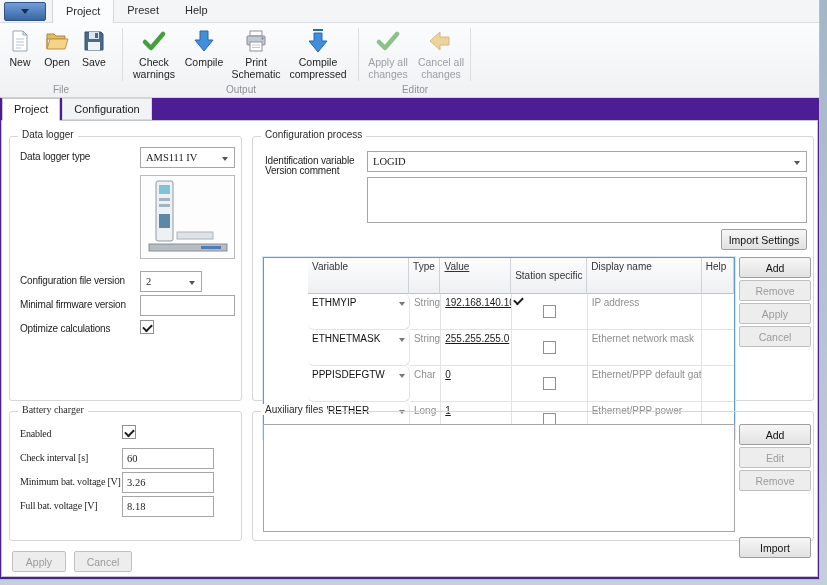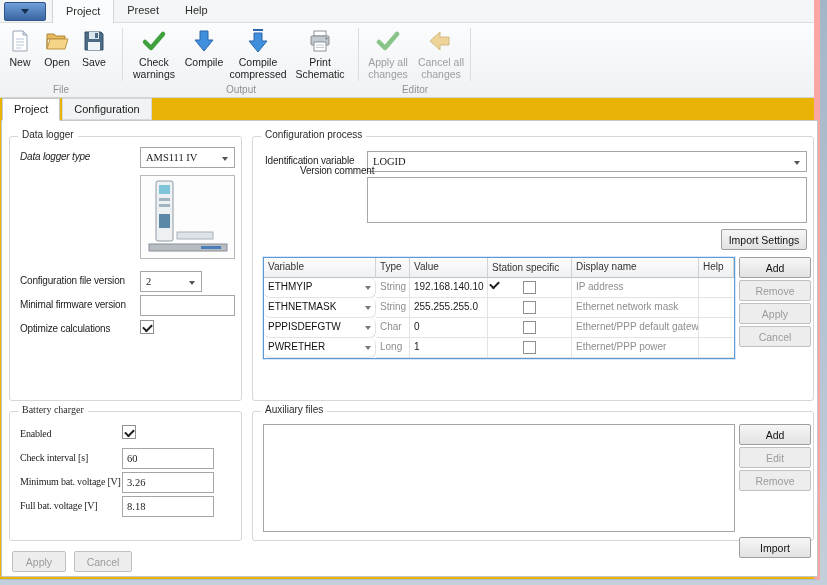--- a/index.html
+++ b/index.html
@@ -4,21 +4,21 @@
 <style>
   * { margin:0; padding:0; box-sizing:border-box; }
   html,body { width:827px; height:585px; }
   body {
     font-family:"Liberation Sans", sans-serif;
     font-size:10.5px; color:#1a1a1a;
     background:linear-gradient(180deg,#a3b6c8,#c3cfdb);
     position:relative; overflow:hidden;
   }
   .app { position:absolute; left:0; top:0; width:820px; height:580px;
-         background:#eab308; border-right:6px solid #fca5a5; border-bottom:1px solid #aebfce; }
+         background:#4c1d95; border-right:1px solid #fca5a5; border-bottom:1px solid #aebfce; }
 
   
   .tabrow { position:absolute; left:0; top:0; width:100%; height:23px;
             background:#f4f5f6; border-bottom:1px solid #dadcde; display:flex; align-items:flex-end; }
   .appbtn { position:absolute; left:4px; top:2px; width:42px; height:19px; border-radius:2px;
             background:linear-gradient(#6f9fd8,#3a66a4); border:1px solid #2d5档a; border:1px solid #2d538a;
             display:flex; align-items:center; justify-content:center; cursor:pointer; }
   .appbtn-arrow { width:0; height:0; border-left:4px solid transparent; border-right:4px solid transparent;
                   border-top:5px solid #15304e; }
   .rtabs { display:flex; margin-left:52px; height:23px; }
@@ -71,26 +71,26 @@
          justify-content:center; font-size:10.5px; color:#111; cursor:pointer; }
   .btn.disabled { color:#9b9b9b; background:#ededed; border-color:#c0c0c0; cursor:default; }
   .cb { position:absolute; width:14px; height:14px; border:1px solid #8f8f8f; background:#fff; cursor:pointer; }
   .cb.checked::after { content:""; position:absolute; left:2px; top:3px; width:7px; height:4px;
                        border-left:2px solid #1c1c1c; border-bottom:2px solid #1c1c1c; transform:rotate(-45deg); }
   .imgbox { position:absolute; border:1px solid #b9b9b9; background:#fdfdfd; }
   .listbox { position:absolute; border:1px solid #a6a6a6; background:#fff; }
 
   
   .grid { position:absolute; border:1px solid #5b9bd5; box-shadow:0 0 0 1px #d6e8f9; background:#fff; }
-  .grow { display:flex; height:20px; }
+  .grow { display:flex; height:36px;margin-left:44px; }
   .gcell { border-right:1px solid #e2e3e5; border-bottom:1px solid #e2e3e5; padding:0 4px;
            line-height:18px; font-size:10px; overflow:hidden; white-space:nowrap; position:relative; }
   .ghead .gcell { background:linear-gradient(#fdfdfe,#eff0f2); border-right:1px solid #cfd2d6;
                   border-bottom:1px solid #bfc3c7; color:#333; }
-  .c-var { width:112px; } .c-type { width:34px; } .c-val { width:78px; }
+  .c-var { width:112px; } .c-type { width:34px; } .c-val { width:78px;text-decoration:underline; }
   .c-ss { width:84px; display:flex; align-items:center; justify-content:center; }
   .c-dn { width:127px; } .c-help { width:35px; border-right:none; }
   .grow:not(.ghead) .c-type, .grow:not(.ghead) .c-dn { color:#8e8e8e; }
   .grow:not(.ghead) .c-var { color:#111; padding-right:14px;border-radius:6px; }
   .cell-arrow { position:absolute; right:4px; top:8px; width:0; height:0;
                 border-left:3px solid transparent; border-right:3px solid transparent;
                 border-top:4px solid #777; }
   .c-ss .cb { position:static; width:13px; height:13px; }
 </style>
 </head>
@@ -150,37 +150,37 @@
             <path d="M4 14 l6 6 L22 6" fill="none" stroke="#3fa03c" stroke-width="4.5" stroke-linecap="round" stroke-linejoin="round"></path>
           </svg>
           <span class="rlabel">Check warnings</span>
         </div>
         <div class="rbtn" style="width:44px">
           <svg class="ricon" viewBox="0 0 26 26">
             <path d="M9 3 h8 v9 h5 L13 23 L4 12 h5 z" fill="#3f8fdc" stroke="#2a67ab"></path>
           </svg>
           <span class="rlabel">Compile</span>
         </div>
-        <div class="rbtn" style="width:64px">
-          <svg class="ricon" viewBox="0 0 26 26">
-            <path d="M9 5 h8 v8 h5 L13 24 L4 13 h5 z" fill="#3f8fdc" stroke="#2a67ab"></path>
-            <path d="M8 2 h10" stroke="#2a67ab" stroke-width="2"></path>
-          </svg>
-          <span class="rlabel">Compile compressed</span>
-        </div>
         <div class="rbtn" style="width:60px">
           <svg class="ricon" viewBox="0 0 26 26">
             <rect x="7" y="3" width="12" height="5" fill="#ffffff" stroke="#8d939a"></rect>
             <rect x="4" y="8" width="18" height="9" rx="1" fill="#c3c9d0" stroke="#868c94"></rect>
             <rect x="7" y="14" width="12" height="9" fill="#ffffff" stroke="#8d939a"></rect>
             <path d="M9 17h8M9 19.5h8" stroke="#c3c9d0"></path>
             <circle cx="19.5" cy="10.5" r="1" fill="#6e747c"></circle>
           </svg>
           <span class="rlabel">Print Schematic</span>
         </div>
+        <div class="rbtn" style="width:64px">
+          <svg class="ricon" viewBox="0 0 26 26">
+            <path d="M9 5 h8 v8 h5 L13 24 L4 13 h5 z" fill="#3f8fdc" stroke="#2a67ab"></path>
+            <path d="M8 2 h10" stroke="#2a67ab" stroke-width="2"></path>
+          </svg>
+          <span class="rlabel">Compile compressed</span>
+        </div>
       </div>
       <div class="rgroup-label">Output</div>
     </div>
 
     <div class="rsep" style="left:358px"></div>
 
     <div class="rgroup" style="left:362px;width:106px;">
       <div class="rbuttons">
         <div class="rbtn disabled" style="width:52px">
           <svg class="ricon" viewBox="0 0 26 26">
@@ -203,21 +203,21 @@
 
   <div class="doctabs">
     <div class="dtab active">Project</div>
     <div class="dtab">Configuration</div>
   </div>
 
   <div class="content">
 
     <div class="gb" style="left:7px;top:15px;width:233px;height:265px;">
       <span class="gb-title">Data logger</span>
-      <span class="flabel" style="left:10px;top:14px;font-style:italic;">Data logger type</span>
+      <span class="flabel" style="left:10px;top:14px;">Data logger type</span>
       <div class="combo" style="left:130px;top:10px;width:95px;">
         <span>AMS111 IV</span>
       </div>
       <div class="imgbox" style="left:130px;top:38px;width:95px;height:84px;">
         <svg width="93" height="82" viewBox="0 0 93 82">
           <rect x="15" y="5" width="17" height="60" rx="2" fill="#eef1f3" stroke="#8f9aa4"></rect>
           <rect x="18" y="9" width="11" height="9" fill="#7ec4d8"></rect>
           <rect x="18" y="22" width="11" height="3" fill="#9fb3c0"></rect>
           <rect x="18" y="28" width="11" height="3" fill="#9fb3c0"></rect>
           <rect x="18" y="38" width="11" height="14" fill="#5b87a8"></rect>
@@ -235,21 +235,21 @@
       <span class="flabel" style="left:10px;top:186px;">Optimize calculations</span>
       <span class="cb checked" style="left:130px;top:183px;"></span>
     </div>
 
     <div class="gb" style="left:250px;top:15px;width:562px;height:265px;">
       <span class="gb-title">Configuration process</span>
       <span class="flabel" style="left:12px;top:18px;">Identification variable</span>
       <div class="combo" style="left:114px;top:14px;width:440px;">
         <span>LOGID</span>
       </div>
-      <span class="flabel" style="left:12px;top:28px;margin-left:35px;">Version comment</span>
+      <span class="flabel" style="left:12px;top:28px;">Version comment</span>
       <textarea class="tarea" style="left: 114px; top: 40px; width: 440px; height: 46px;"></textarea>
       <div class="btn" style="left:468px;top:92px;width:86px;">Import Settings</div>
 
       <div class="grid" style="left:10px;top:120px;width:472px;">
         <div class="grow ghead">
           <div class="gcell c-var">Variable</div>
           <div class="gcell c-type">Type</div>
           <div class="gcell c-val">Value</div>
           <div class="gcell c-ss" style="justify-content:flex-start">Station specific</div>
           <div class="gcell c-dn">Display name</div>

